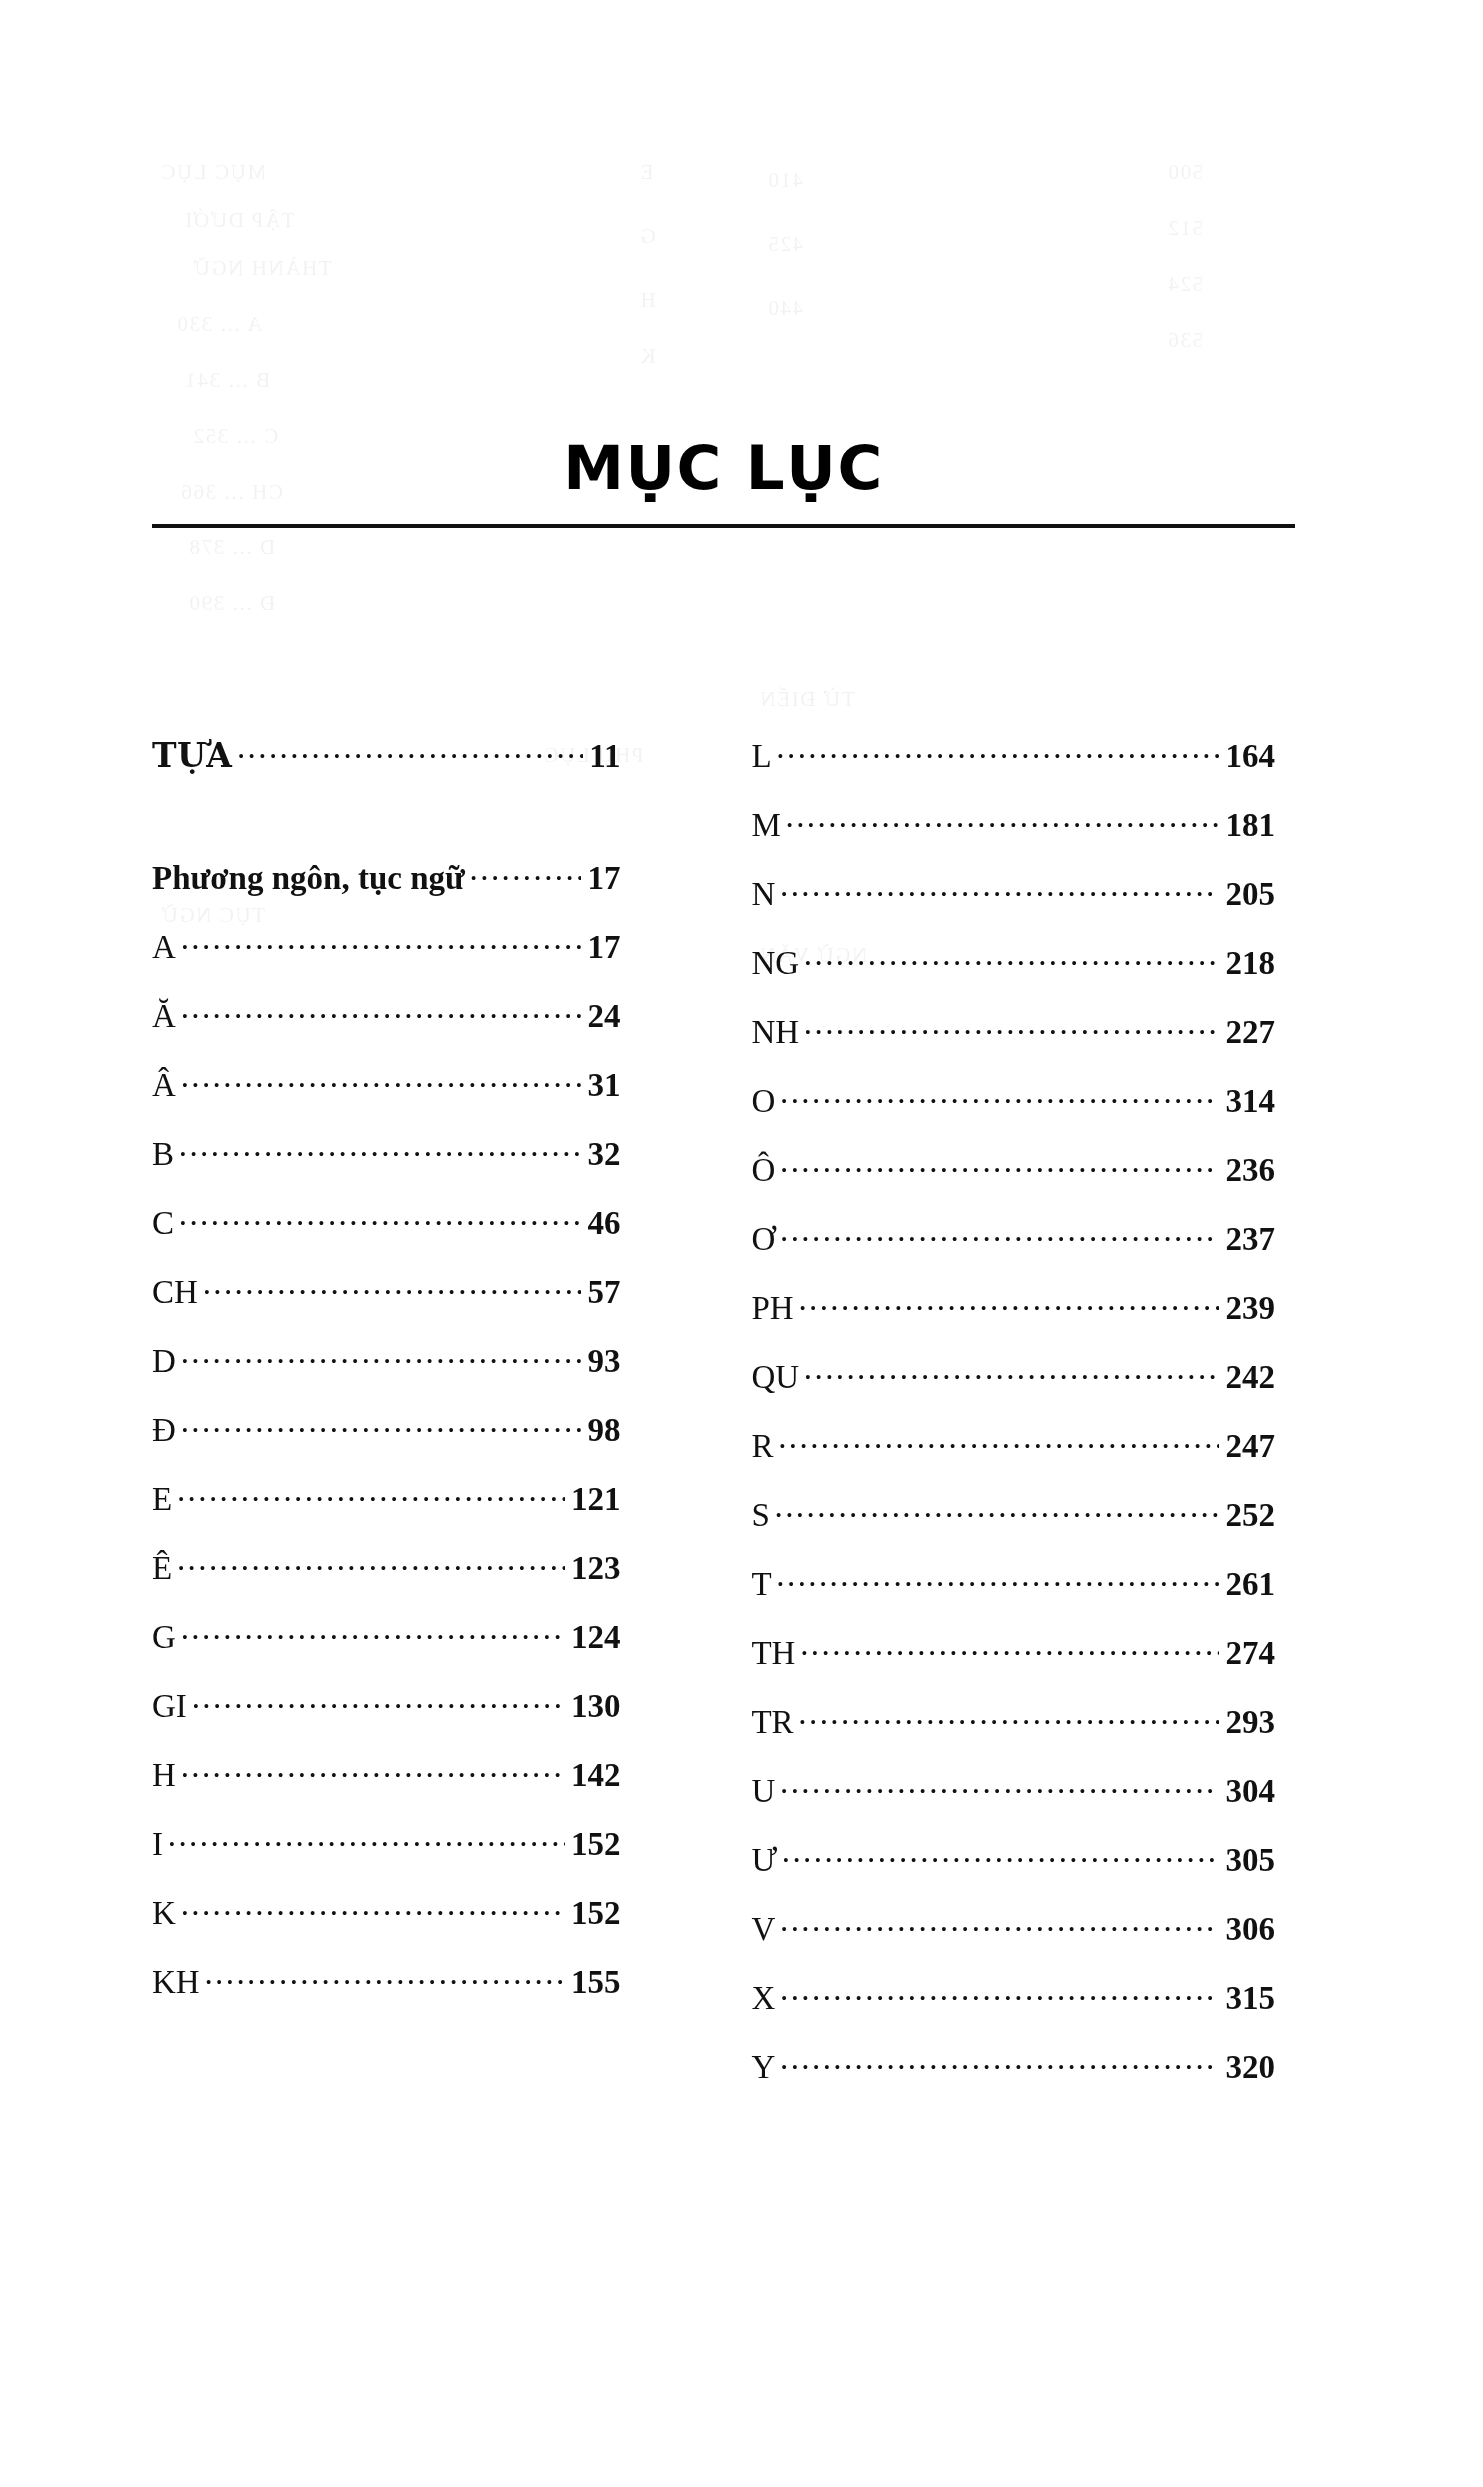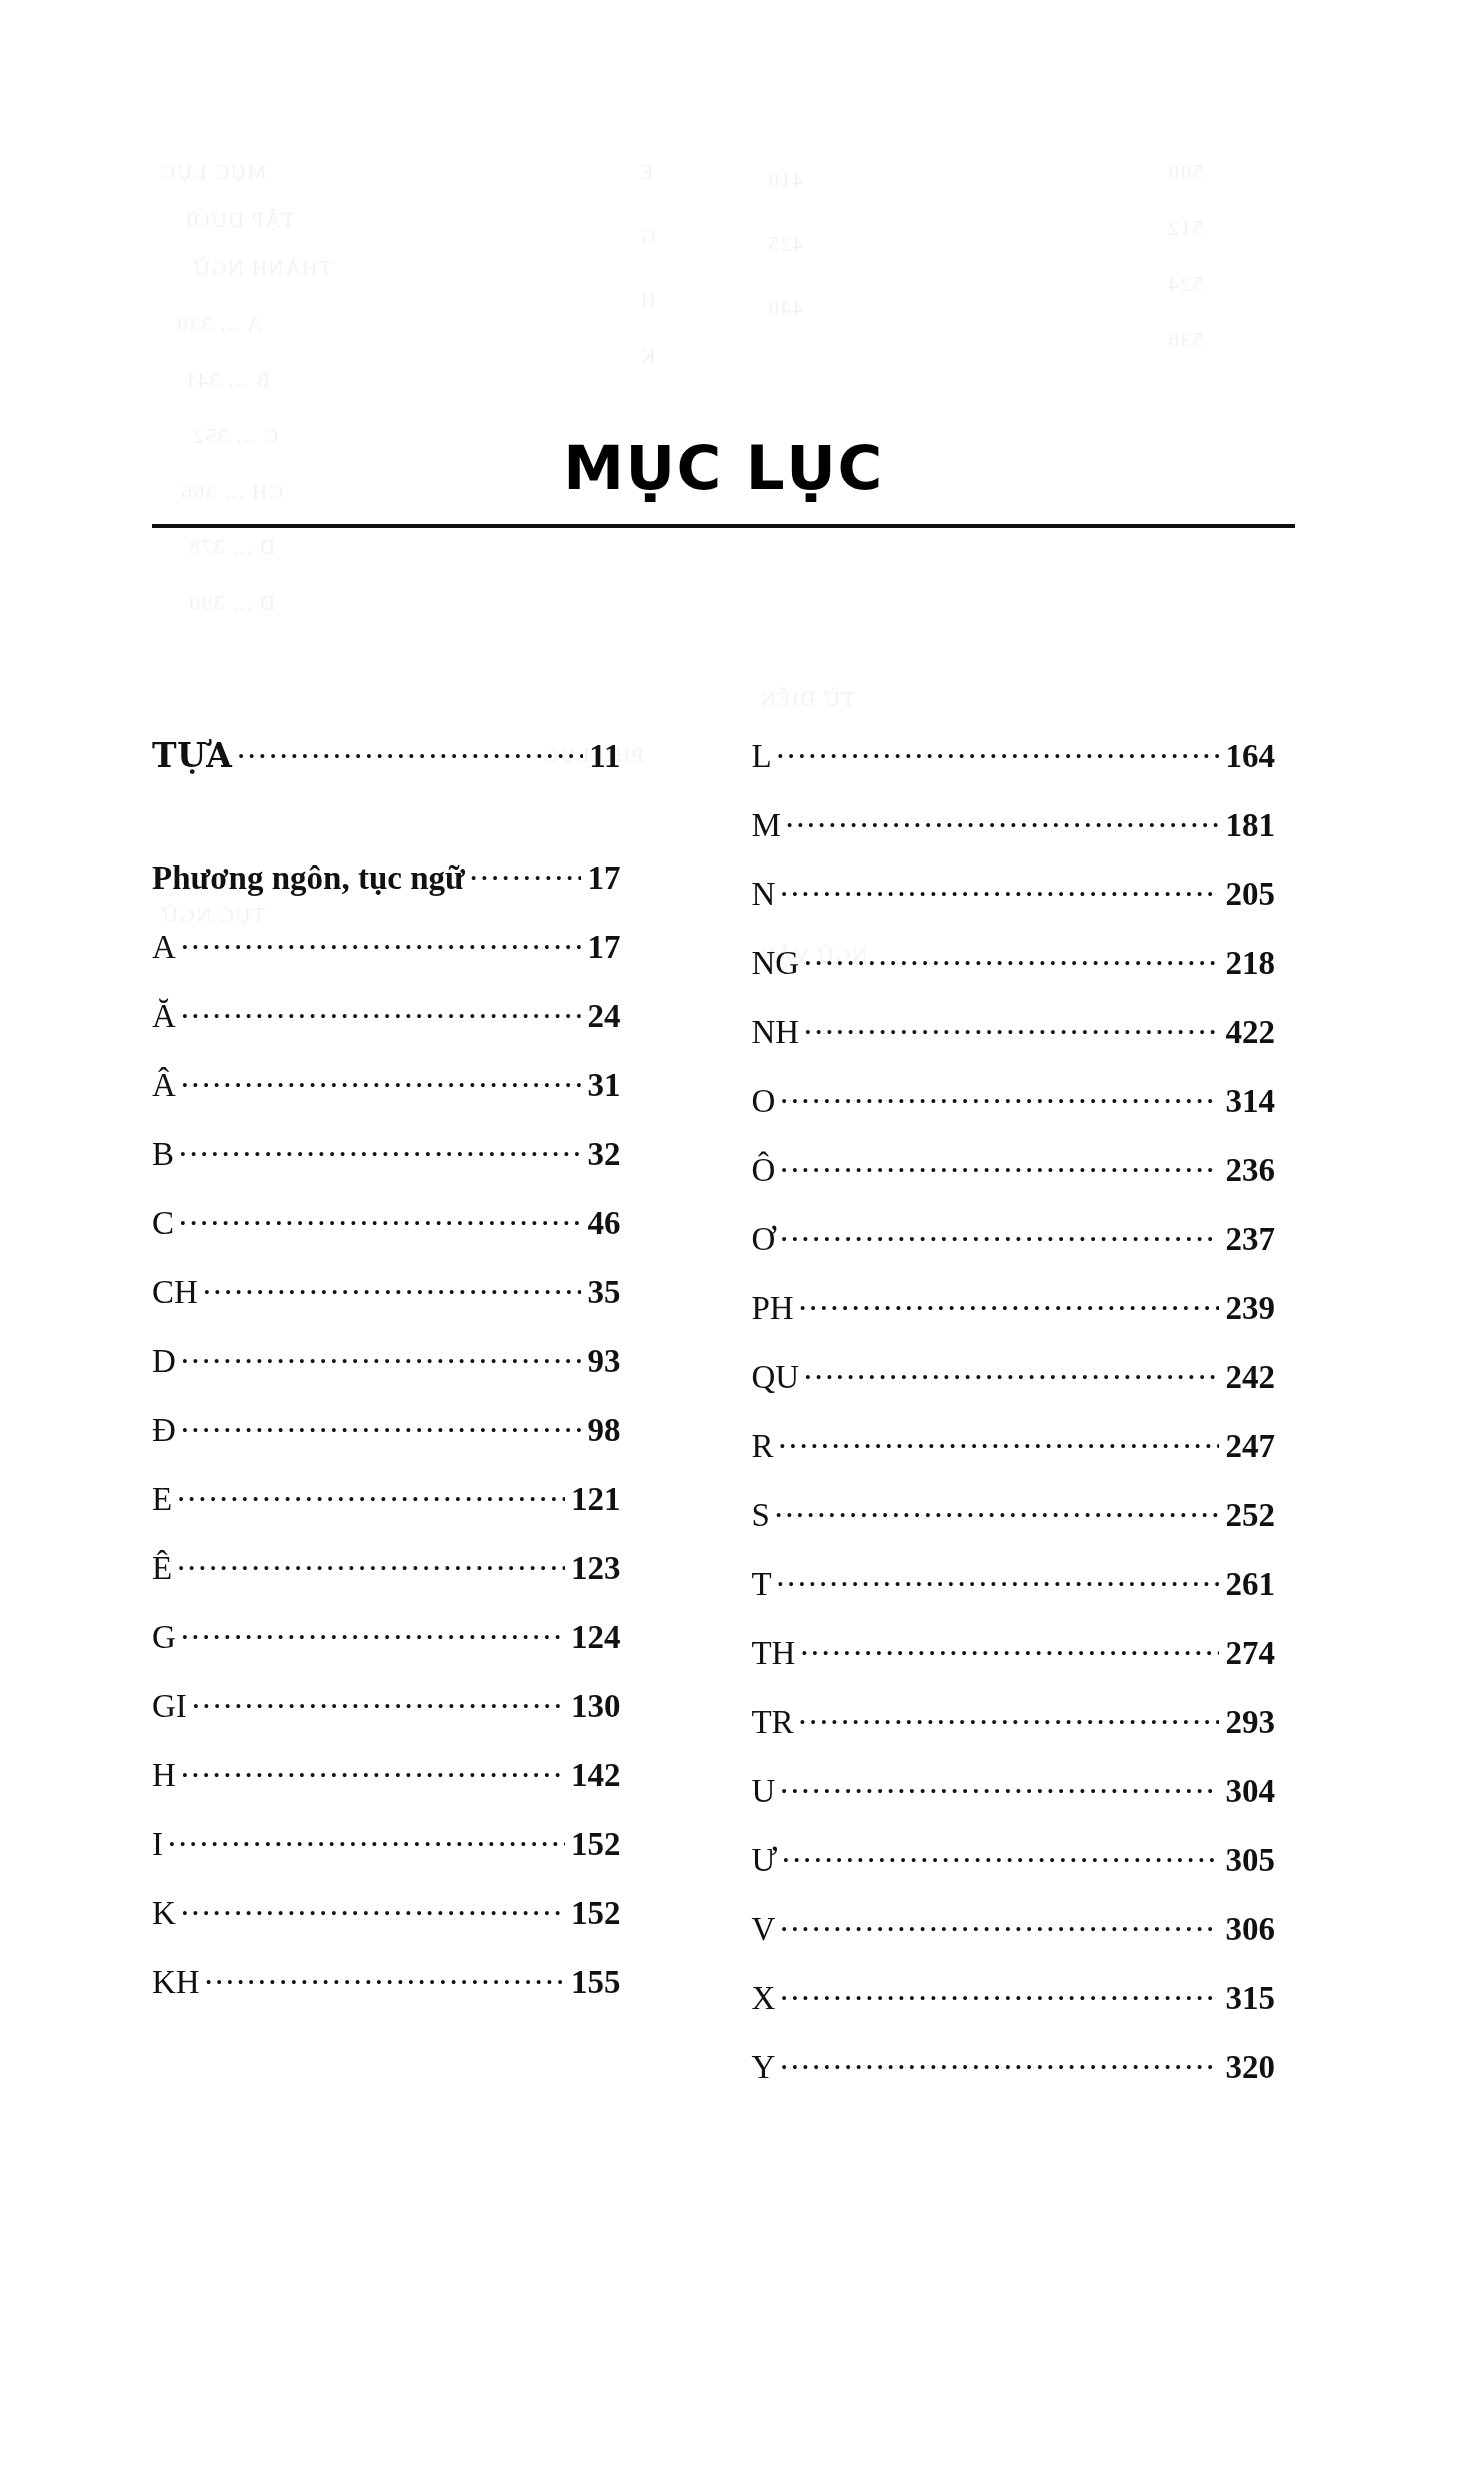--- a/index.html
+++ b/index.html
@@ -202,21 +202,21 @@
             <span class="page-num">32</span>
           </div>
           <div class="entry">
             <span class="label">C</span>
             <span class="leader"></span>
             <span class="page-num">46</span>
           </div>
           <div class="entry">
             <span class="label">CH</span>
             <span class="leader"></span>
-            <span class="page-num">35</span>
+            <span class="page-num">57</span>
           </div>
           <div class="entry">
             <span class="label">D</span>
             <span class="leader"></span>
             <span class="page-num">93</span>
           </div>
           <div class="entry">
             <span class="label">Đ</span>
             <span class="leader"></span>
             <span class="page-num">98</span>
@@ -279,21 +279,21 @@
             <span class="page-num">205</span>
           </div>
           <div class="entry">
             <span class="label">NG</span>
             <span class="leader"></span>
             <span class="page-num">218</span>
           </div>
           <div class="entry">
             <span class="label">NH</span>
             <span class="leader"></span>
-            <span class="page-num">422</span>
+            <span class="page-num">227</span>
           </div>
           <div class="entry">
             <span class="label">O</span>
             <span class="leader"></span>
             <span class="page-num">314</span>
           </div>
           <div class="entry">
             <span class="label">Ô</span>
             <span class="leader"></span>
             <span class="page-num">236</span>

